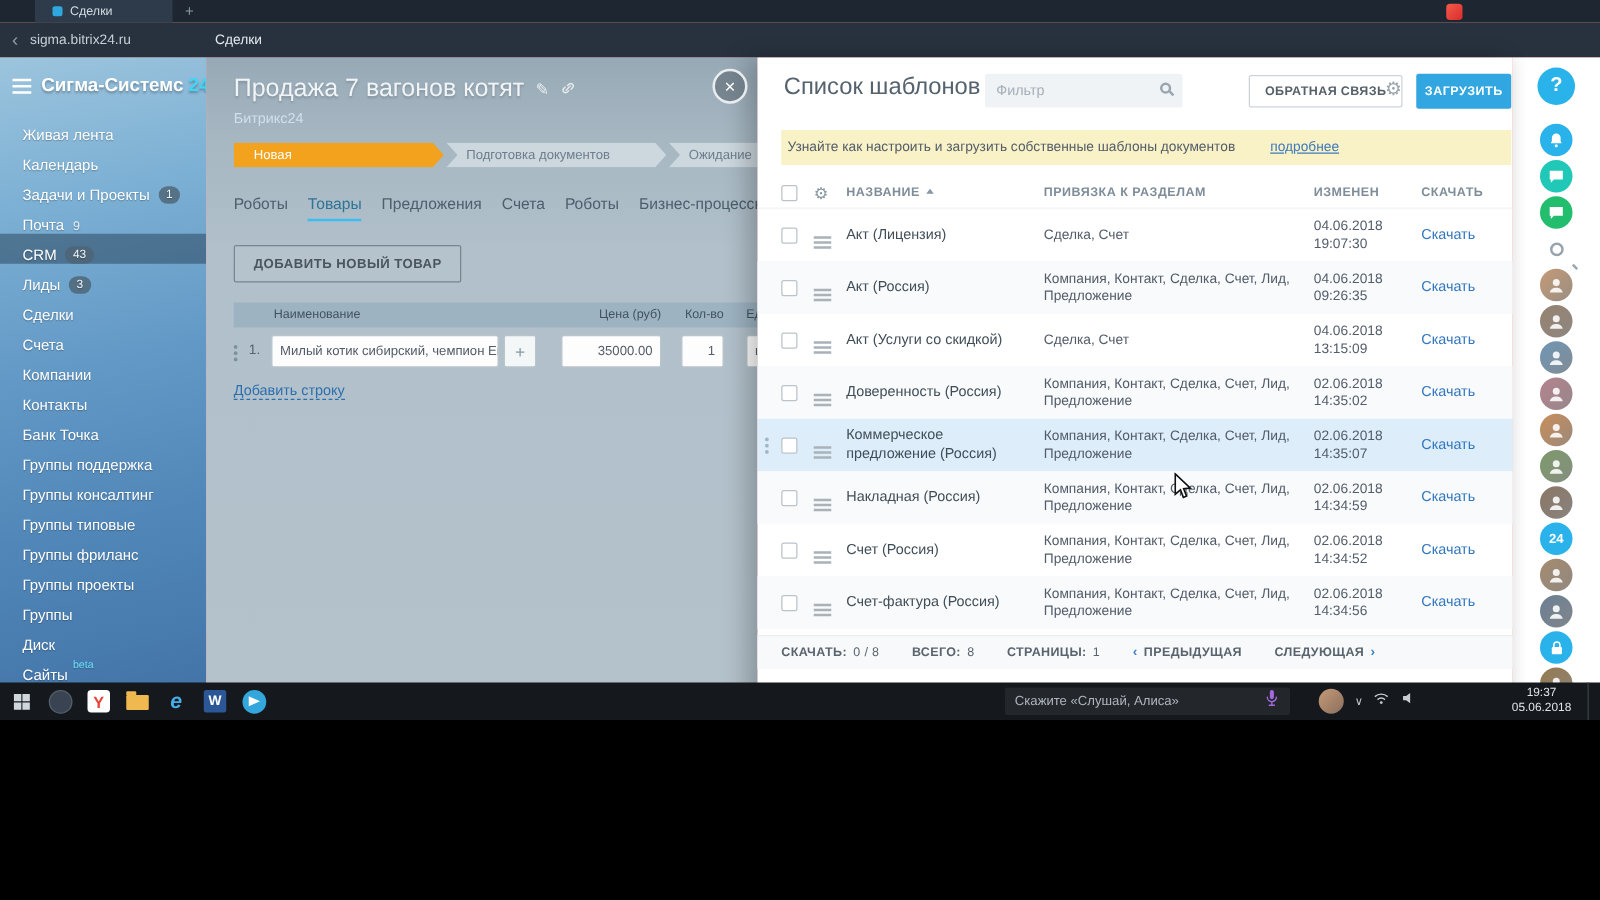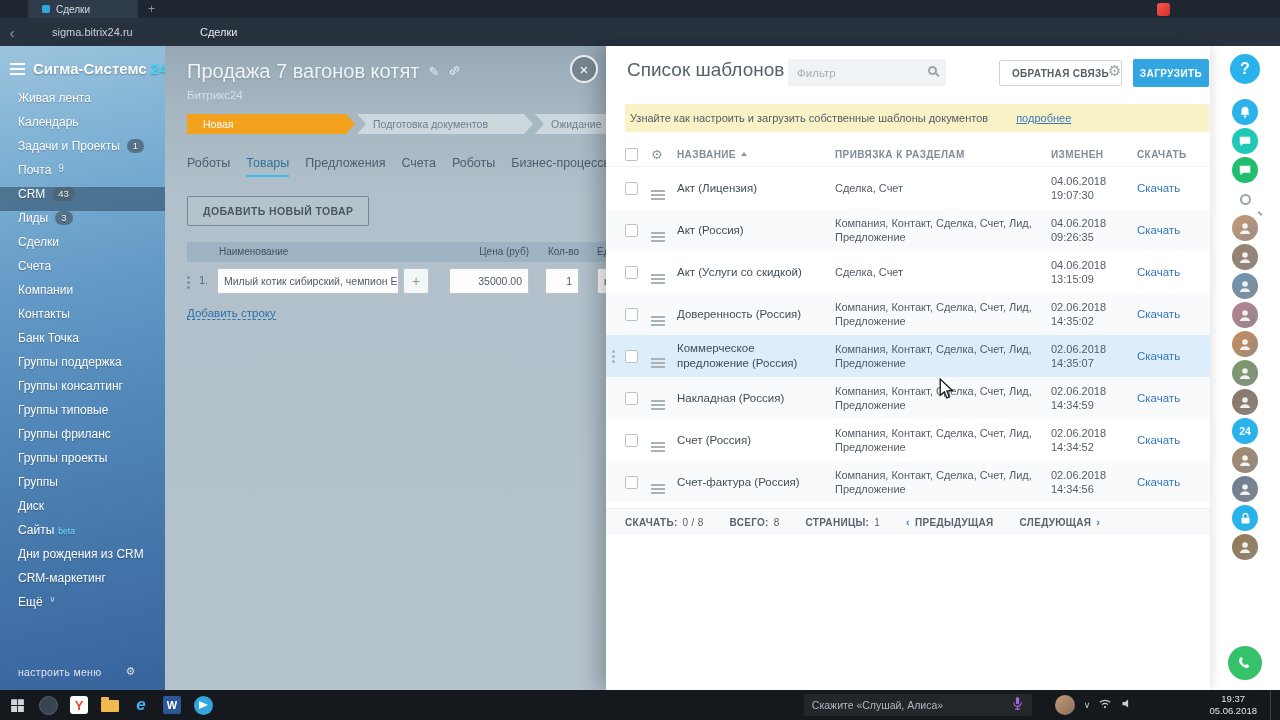--- a/index.html
+++ b/index.html
@@ -1,41 +1,41 @@
 <!DOCTYPE html>
 <html><head>
 <meta charset="utf-8">
 <style>
   *{box-sizing:border-box;margin:0;padding:0}
   html,body{width:1280px;height:720px;overflow:hidden;background:#000}
   body{font-family:"Liberation Sans","DejaVu Sans",sans-serif}
-  .screen{position:relative;width:1280px;height:720px;overflow:hidden;background:#fca5a5}
+  .screen{position:relative;width:1280px;height:576px;overflow:hidden;background:#fca5a5}
 
   
   .tabstrip{position:absolute;top:0;left:0;right:0;height:18px;background:#1d2631;display:flex;align-items:center}
   .btab{height:18px;margin-left:28px;padding:0 14px;display:flex;align-items:center;gap:6px;background:#2e3b4a;color:#d3dbe2;font-size:10px;min-width:110px}
   .favicon{width:8px;height:8px;border-radius:2px;background:#2fa8e0;display:inline-block}
   .newtab{color:#8b97a3;font-size:12px;margin-left:10px;cursor:pointer}
   .ext-ico{margin-left:auto;margin-right:110px;width:13px;height:13px;border-radius:3px;background:linear-gradient(135deg,#f55b4a,#d92c2c);display:inline-block}
   .toolbar{position:absolute;top:18px;left:0;right:0;height:28px;background:#28323f;display:flex;align-items:center;color:#c3ccd4}
   .backbtn{width:24px;text-align:center;font-size:15px;color:#8f9ba6;cursor:pointer}
-  .url{font-size:11px;color:#c7cfd6;margin-left:28px;width:120px}
+  .url{font-size:11px;color:#c7cfd6;width:120px}
   .ptitle{font-size:11px;color:#e4e9ee;margin-left:28px}
 
   
   .sidebar{position:absolute;top:46px;left:0;width:165px;height:644px;overflow:hidden;
     background:linear-gradient(168deg,#9cc4dd 0%,#7cb0d4 18%,#6399c6 38%,#5187b8 58%,#4577ab 76%,#3c6aa2 92%,#38639b 100%)}
   .logo-row{display:flex;align-items:center;gap:8px;padding:14px 0 10px 10px}
   .burger{width:15px;height:2px;background:#fff;position:relative;flex:0 0 auto}
   .burger::before,.burger::after{content:'';position:absolute;left:0;width:15px;height:2px;background:#fff}
   .burger::before{top:-5px}.burger::after{top:5px}
   .logo-txt{color:#fff;font-size:15px;font-weight:bold;white-space:nowrap;text-shadow:0 1px 2px rgba(0,0,0,.3)}
   .logo-24{color:#3fd6f7;font-weight:bold}
   .side-menu{margin-top:4px}
-  .side-item{height:24px;display:flex;align-items:flex-start;gap:7px;padding:0 24px 0 18px;color:#fff;font-size:12px;cursor:pointer;text-shadow:0 1px 1px rgba(0,0,0,.28);white-space:nowrap}
+  .side-item{height:24px;display:flex;align-items:flex-end;gap:7px;padding:0 24px 0 18px;color:#fff;font-size:12px;cursor:pointer;text-shadow:0 1px 1px rgba(0,0,0,.28);white-space:nowrap}
   .side-item.active{background:rgba(13,30,46,.38)}
   .pill{background:rgba(78,99,115,.8);color:#ecf2f6;font-size:9.5px;border-radius:9px;padding:1px 6px;line-height:12px}
   .counter{font-size:10px;color:rgba(255,255,255,.85)}
   .beta{font-size:8.5px;color:#6ee0f7;align-self:flex-start;margin-top:3px;margin-left:-3px}
   .mcaret{font-size:8px;color:rgba(255,255,255,.8)}
   .cfg-menu{position:absolute;left:18px;bottom:12px;font-size:10.5px;color:rgba(255,255,255,.82);letter-spacing:.3px;cursor:pointer;display:flex;gap:24px;align-items:center}
   .cfg-gear{font-size:11px;color:rgba(255,255,255,.8)}
 
   
   .deal{position:absolute;top:46px;left:165px;width:441px;height:644px;overflow:hidden;

